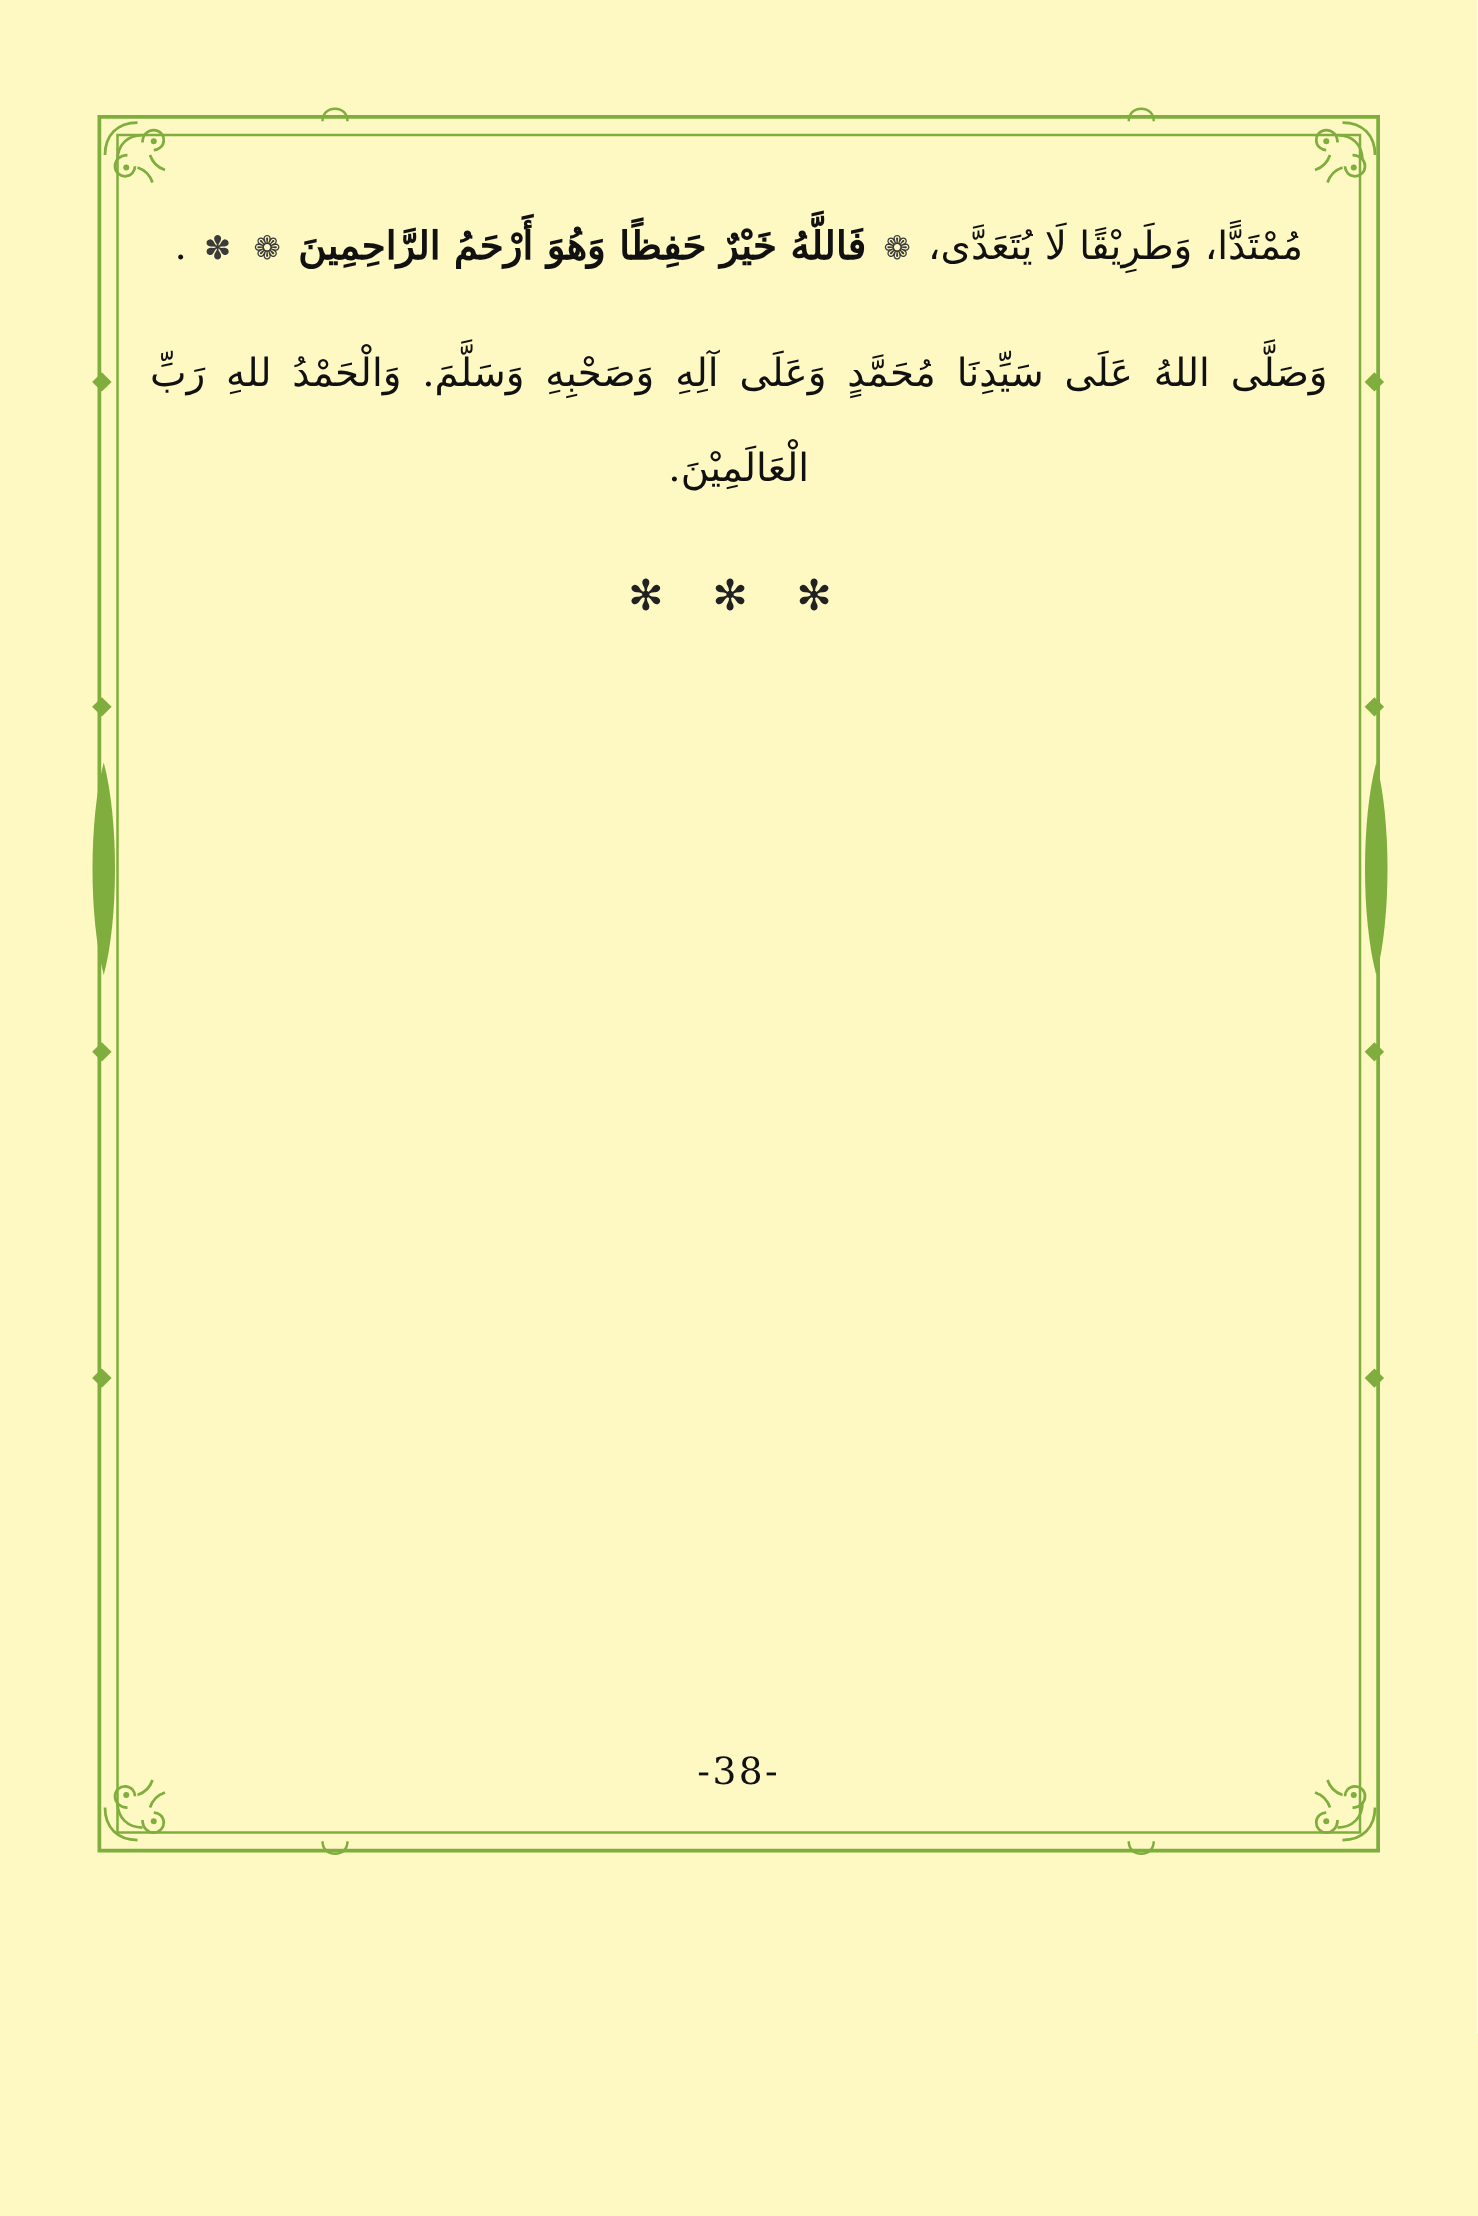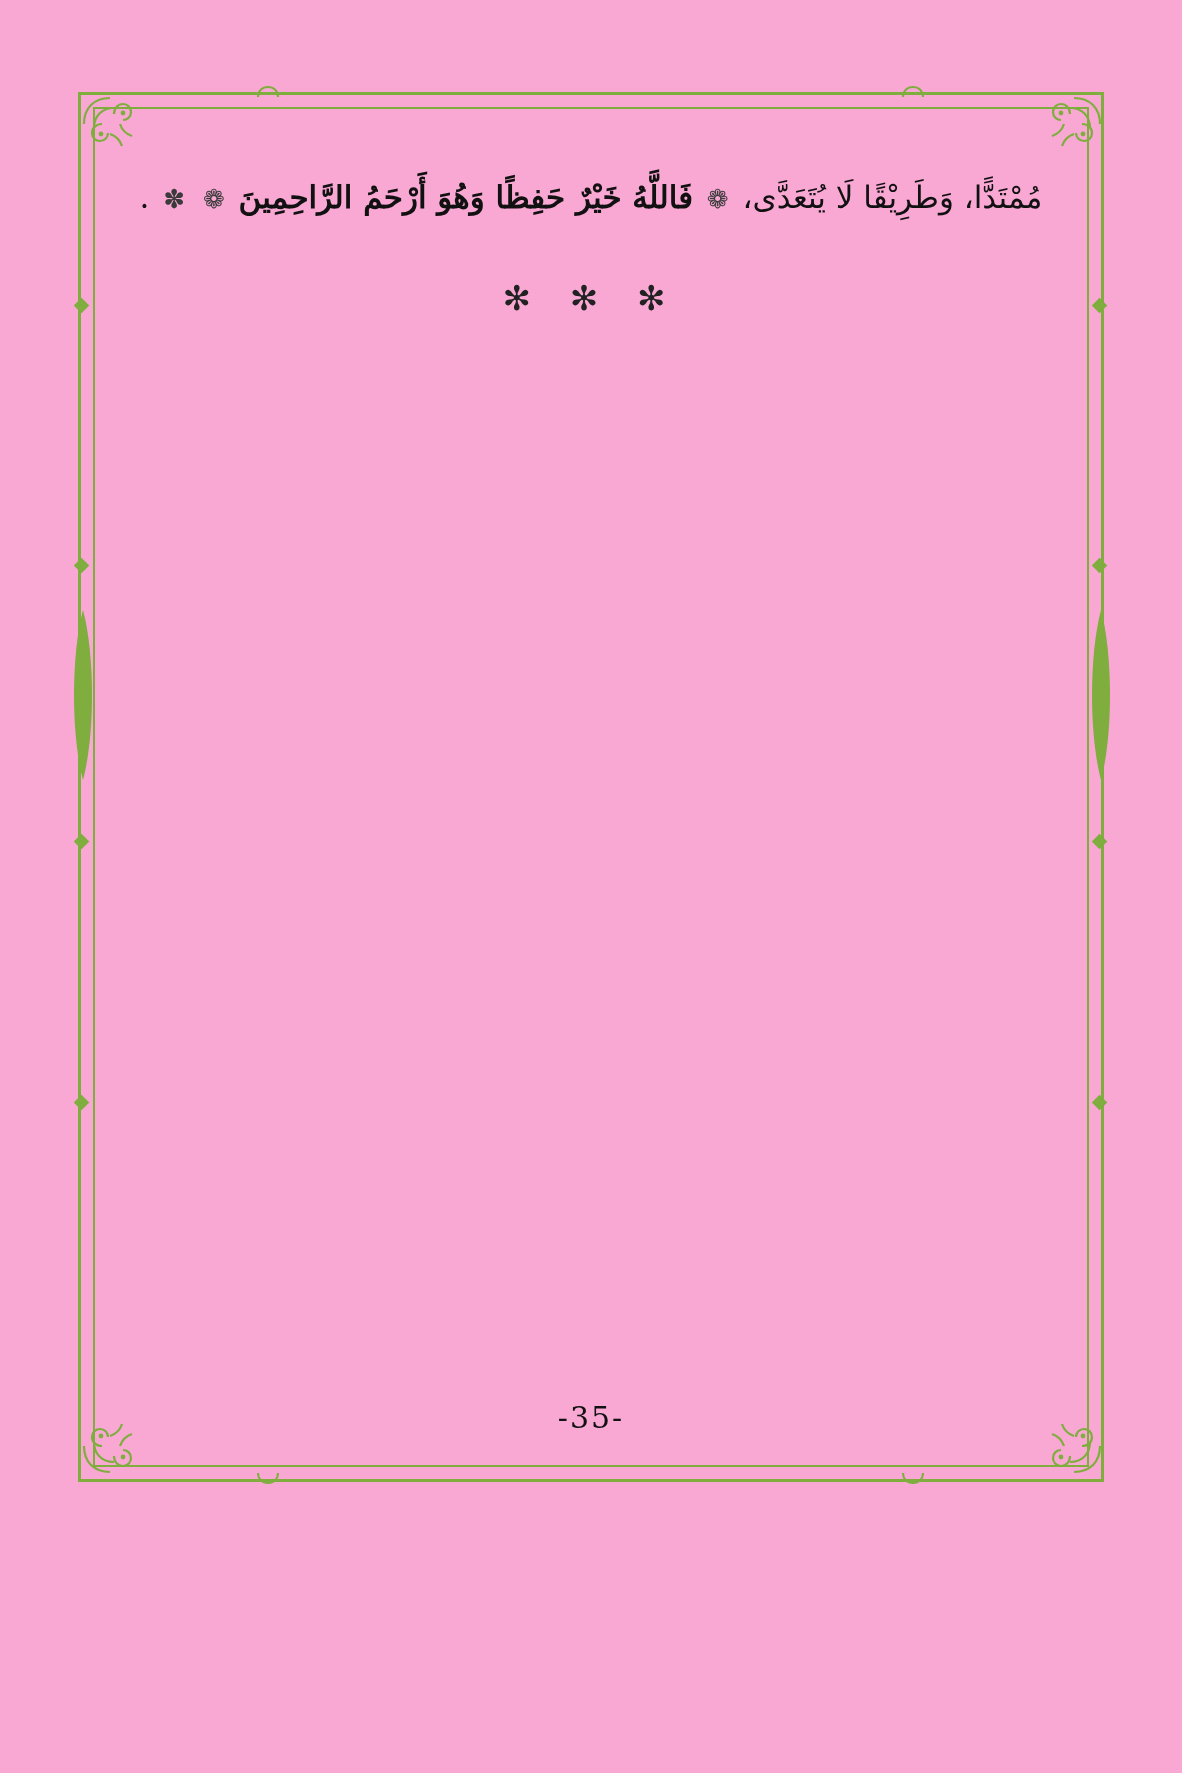--- a/index.html
+++ b/index.html
@@ -13,21 +13,21 @@
     font-family: "DejaVu Serif", "Liberation Serif", serif;
     color: #111111;
     position: relative;
     overflow: hidden;
   }
 
   
   .page {
     position: absolute;
     inset: 0;
-    background: #f9a8d4;
+    background: #fef9c3;
   }
 
   .frame-outer {
     position: absolute;
     left: 78px;
     top: 92px;
     width: 1026px;
     height: 1390px;
     border: 3px solid #7fae3e;
     box-sizing: border-box;
@@ -245,19 +245,20 @@
     <p class="para first">
       <span>مُمْتَدًّا، وَطَرِيْقًا لَا يُتَعَدَّى،</span>
       <span class="flower">❁</span>
       <span class="quran">فَاللَّهُ خَيْرٌ حَفِظًا وَهُوَ أَرْحَمُ الرَّاحِمِينَ</span>
       <span class="flower">❁</span>
       <span class="flower">✽</span>
       <span>.</span>
     </p>
 
 
+    <p class="para body">وَصَلَّى اللهُ عَلَى سَيِّدِنَا مُحَمَّدٍ وَعَلَى آلِهِ وَصَحْبِهِ وَسَلَّمَ. وَالْحَمْدُ للهِ رَبِّ الْعَالَمِيْنَ.</p>
 
     <div class="stars">✻ ✻ ✻</div>
   </div>
 
-  <div class="page-number">-35-</div>
+  <div class="page-number">-38-</div>
 
 </div>
 
 </body></html>

